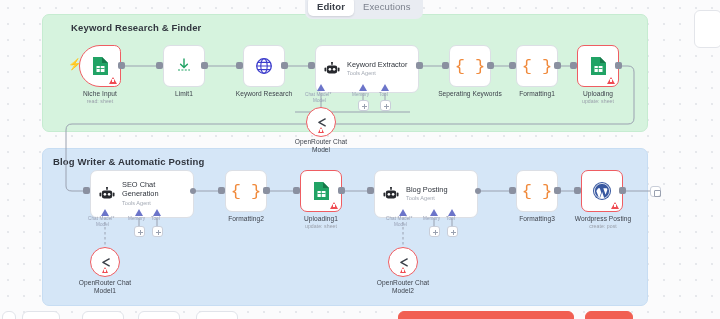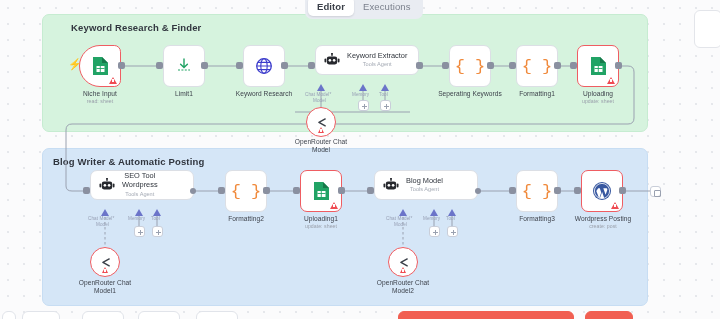--- a/index.html
+++ b/index.html
@@ -75,22 +75,22 @@
     width:1.4px;height:3px;background:#fff;
   }
 
   .nlabel{
     position:absolute; z-index:11; text-align:center;
     font-size:6.6px; color:#3e434c; line-height:8px; letter-spacing:.05px;
   }
   .nsub{ font-size:5.2px; color:#9aa0ab; line-height:7px; }
 
   
-  .node.agent{ width:104px; height:30px; justify-content:flex-start;
-    padding-left:8px; gap:7px;text-align:center; }
+  .node.agent{ width:104px; height:48px; justify-content:flex-start;
+    padding-left:8px; gap:7px; }
   .agent-txt{ display:flex; flex-direction:column; justify-content:center; }
   .agent-title{ font-size:7.4px; color:#2f343c; font-weight:400; line-height:8.6px; }
   .agent-sub{ font-size:5.6px; color:#a4aab4; line-height:7px; margin-top:1px; }
 
   
   .cnode{
     position:absolute; width:30px; height:30px; border-radius:50%;
     background:#fff; border:1.6px solid #ef5d62; z-index:10;
     display:flex; align-items:center; justify-content:center;
   }
@@ -317,22 +317,22 @@
     <svg width="16" height="14" viewBox="0 0 18 16">
       <rect x="3" y="4" width="12" height="9" rx="2.6" fill="#27292e"></rect>
       <circle cx="6.6" cy="8.4" r="1.5" fill="#fff"></circle>
         <circle cx="11.4" cy="8.4" r="1.5" fill="#fff"></circle>
       <rect x="8.3" y="0.6" width="1.4" height="3" fill="#27292e"></rect>
       <circle cx="9" cy="0.9" r="1.1" fill="#27292e"></circle>
       <rect x="0.4" y="6.4" width="2" height="4.4" rx="1" fill="#27292e"></rect>
       <rect x="15.6" y="6.4" width="2" height="4.4" rx="1" fill="#27292e"></rect>
     </svg>
     <div class="agent-txt">
-      <div class="agent-title">SEO Tool</div>
-      <div class="agent-title">Wordpress</div>
+      <div class="agent-title">SEO Chat</div>
+      <div class="agent-title">Generation</div>
       <div class="agent-sub">Tools Agent</div>
     </div>
   </div>
   <div class="port dot" style="left:190px; top:188px;"></div>
   <div class="port sub" style="left:101px; top:209px;"></div>
   <div class="port-lbl" style="left:88px; top:216px;">Chat Model*</div>
   <div class="port-lbl" style="left:96px; top:222px;">Model</div>
   <div class="port sub" style="left:135px; top:209px;"></div>
   <div class="port-lbl" style="left:128px; top:216px;">Memory</div>
   <div class="port sub" style="left:153px; top:209px;"></div>
@@ -371,21 +371,21 @@
     <svg width="16" height="14" viewBox="0 0 18 16">
       <rect x="3" y="4" width="12" height="9" rx="2.6" fill="#27292e"></rect>
       <circle cx="6.6" cy="8.4" r="1.5" fill="#fff"></circle>
         <circle cx="11.4" cy="8.4" r="1.5" fill="#fff"></circle>
       <rect x="8.3" y="0.6" width="1.4" height="3" fill="#27292e"></rect>
       <circle cx="9" cy="0.9" r="1.1" fill="#27292e"></circle>
       <rect x="0.4" y="6.4" width="2" height="4.4" rx="1" fill="#27292e"></rect>
       <rect x="15.6" y="6.4" width="2" height="4.4" rx="1" fill="#27292e"></rect>
     </svg>
     <div class="agent-txt">
-      <div class="agent-title">Blog Model</div>
+      <div class="agent-title">Blog Posting</div>
       <div class="agent-sub">Tools Agent</div>
     </div>
   </div>
   <div class="port dot" style="left:475px; top:188px;"></div>
   <div class="port sub" style="left:399px; top:209px;"></div>
   <div class="port-lbl" style="left:386px; top:216px;">Chat Model*</div>
   <div class="port-lbl" style="left:394px; top:222px;">Model</div>
   <div class="port sub" style="left:430px; top:209px;"></div>
   <div class="port-lbl" style="left:423px; top:216px;">Memory</div>
   <div class="port sub" style="left:448px; top:209px;"></div>

